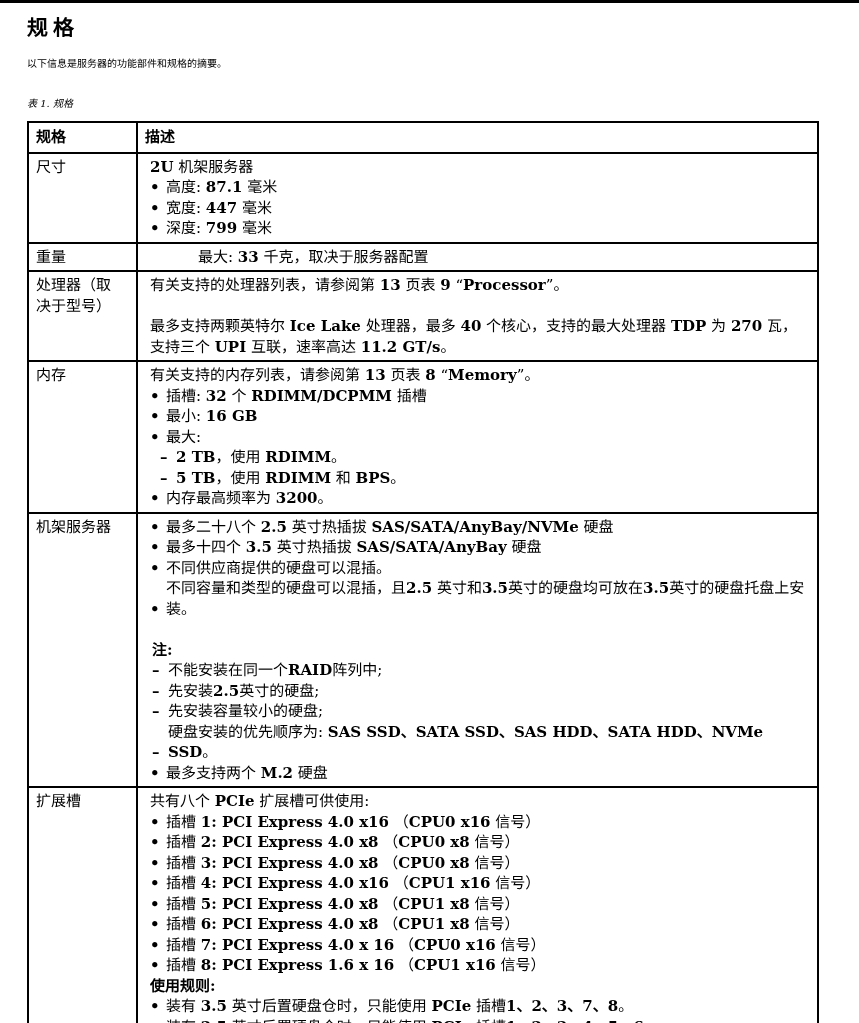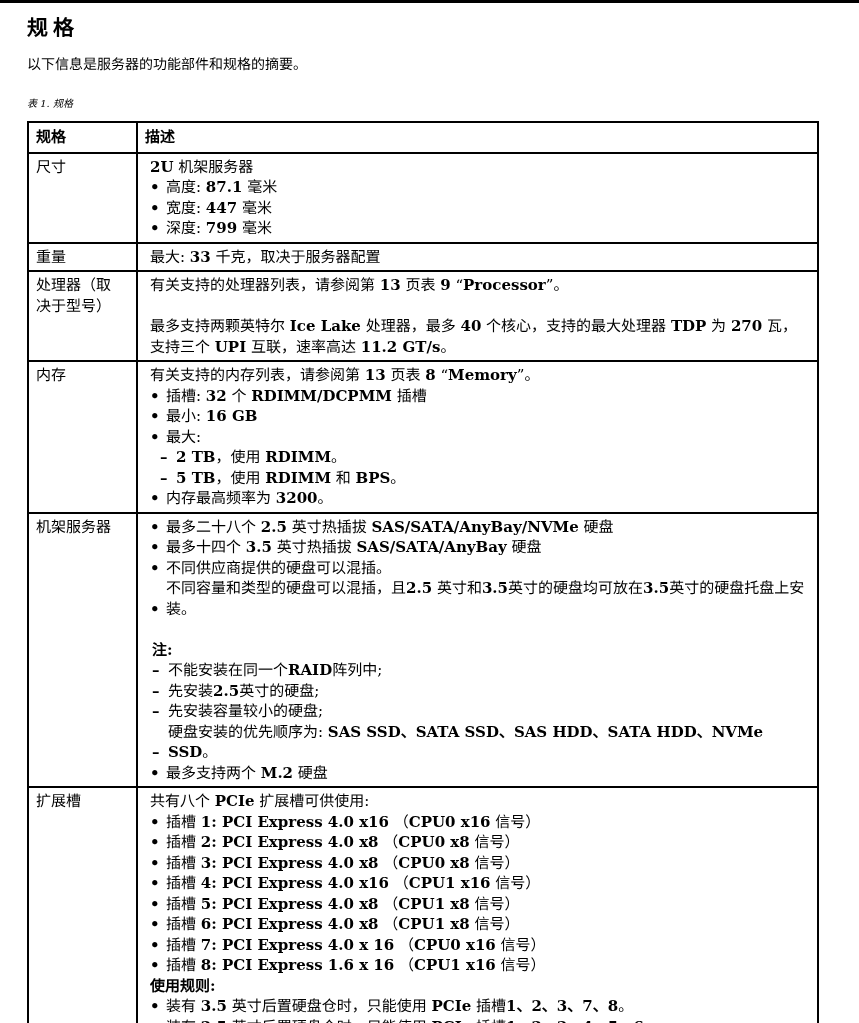--- a/index.html
+++ b/index.html
@@ -8,21 +8,21 @@
     font-family:"DejaVu Serif","Liberation Serif",serif;
     position:relative;overflow:hidden;
   }
   .top-rule{position:absolute;top:0;left:0;width:859px;height:3px;background:#000;}
   .content{padding:12px 41px 0 27px;}
   .title{
     font-family:"DejaVu Sans","Liberation Sans",sans-serif;
     font-size:21px;font-weight:bold;letter-spacing:5px;
     margin:3px 0 0 0;line-height:26px;
   }
-  .intro{font-size:14px;margin:13px 0 0 0;line-height:20px;}
+  .intro{font-size:10px;margin:13px 0 0 0;line-height:20px;}
   .caption{font-size:10px;font-style:italic;margin:22px 0 0 0;line-height:16px;}
   table.spec{
     border-collapse:collapse;table-layout:fixed;width:792px;margin-top:9px;
   }
   table.spec col.c1{width:109px;}
   table.spec th,table.spec td{
     border:2px solid #000;vertical-align:top;
     font-size:15px;line-height:20.5px;text-align:left;
   }
   table.spec th{padding:4px 8px 4px 7px;font-weight:bold;}
@@ -72,21 +72,21 @@
             </div>
             <div class="line" style="padding-left: 0px;">
               <span class="marker">•</span>
               <span class="lt">深度: <b>799</b> 毫米</span>
             </div>
           </td>
         </tr>
         <tr>
           <td class="spec">重量</td>
           <td class="desc">
-            <div class="line" style="padding-left: 0px;">
+            <div class="line" style="padding-left: 0px; margin-left: 48px;">
               <span class="lt">最大: <b>33</b> 千克，取决于服务器配置</span>
             </div>
           </td>
         </tr>
         <tr>
           <td class="spec">处理器（取决于型号）</td>
           <td class="desc">
             <div class="line" style="padding-left: 0px;">
               <span class="lt">有关支持的处理器列表，请参阅第 <b>13</b> 页表 <b>9</b> “<b>Processor</b>”。</span>
             </div>

